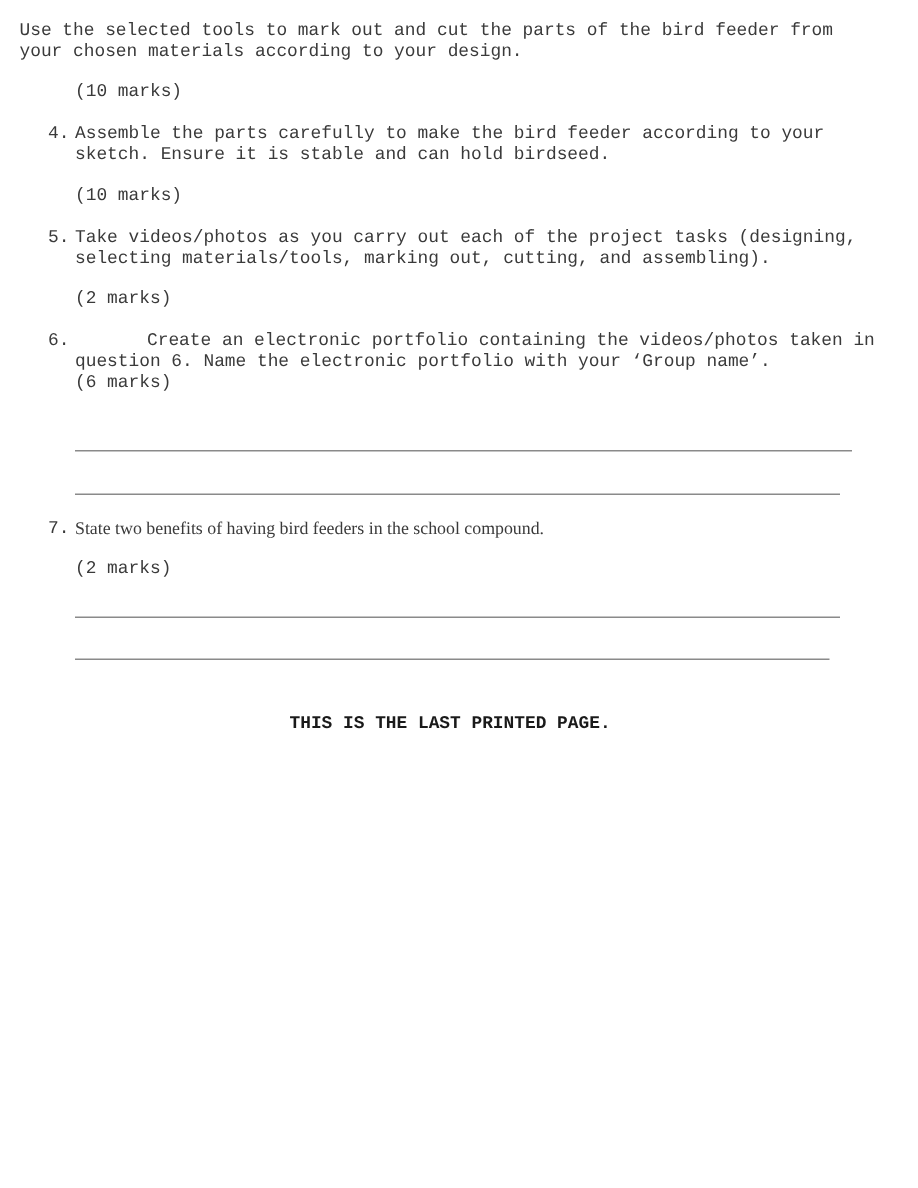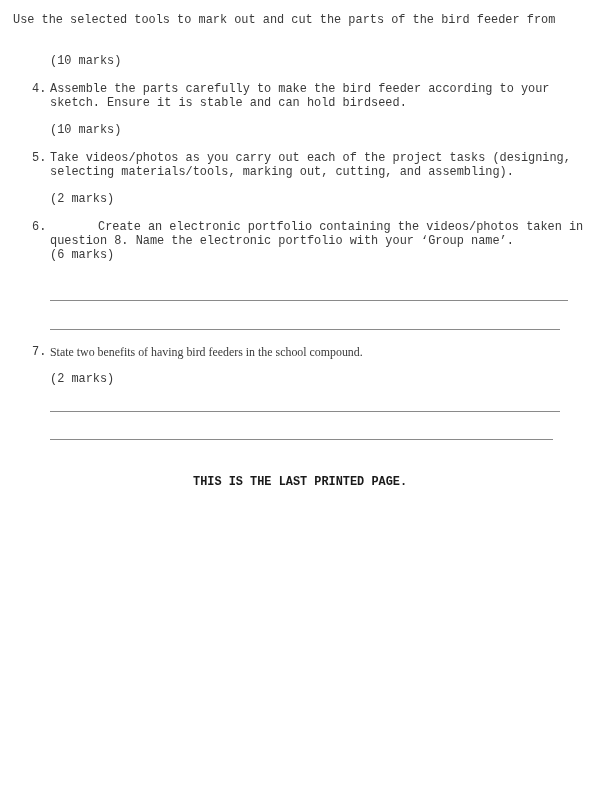--- a/index.html
+++ b/index.html
@@ -11,40 +11,41 @@
     .q-text { position: absolute; left: 50px; white-space: pre; }
     .rule { position: absolute; height: 0; border-top: 1px solid #8a8a8a; }
     .last { font-weight: bold; color: #1a1a1a; margin-top: 20px; }
   </style>
 </head>
 <body>
 
 <div class="page">
 
   <div class="abs" style="left:13px; top:13px;">Use the selected tools to mark out and cut the parts of the bird feeder from</div>
+  <div class="abs" style="left:13px; top:27px;">your chosen materials according to your design.</div>
   <div class="abs" style="left:50px; top:54px;">(10 marks)</div>
 
   <div>
     <div class="num abs" style="top:82px;">4.</div>
     <div class="q-text" style="top:82px;">Assemble the parts carefully to make the bird feeder according to your</div>
     <div class="q-text" style="top:96px;text-align:center;">sketch. Ensure it is stable and can hold birdseed.</div>
     <div class="q-text" style="top:123px;">(10 marks)</div>
   </div>
 
   <div>
     <div class="num abs" style="top:151px;">5.</div>
     <div class="q-text" style="top:151px;">Take videos/photos as you carry out each of the project tasks (designing,</div>
     <div class="q-text" style="top:165px;">selecting materials/tools, marking out, cutting, and assembling).</div>
     <div class="q-text" style="top:192px;">(2 marks)</div>
   </div>
 
   <div>
     <div class="num abs" style="top:220px;">6.</div>
     <div class="q-text" style="top:220px;margin-left:48px;">Create an electronic portfolio containing the videos/photos taken in</div>
-    <div class="q-text" style="top:234px;">question 8. Name the electronic portfolio with your ‘Group name’.</div>
+    <div class="q-text" style="top:234px;">question 6. Name the electronic portfolio with your ‘Group name’.</div>
     <div class="q-text" style="top:248px;">(6 marks)</div>
     <div class="rule" style="left:50px; width:518px; top:300px;"></div>
     <div class="rule" style="left:50px; width:510px; top:329px;"></div>
   </div>
 
   <div>
     <div class="num abs" style="top:345px;">7.</div>
     <div class="q-text" style="top:345px;font-family:Liberation Serif, serif;">State two benefits of having bird feeders in the school compound.</div>
     <div class="q-text" style="top:372px;">(2 marks)</div>
     <div class="rule" style="left:50px; width:510px; top:411px;"></div>

